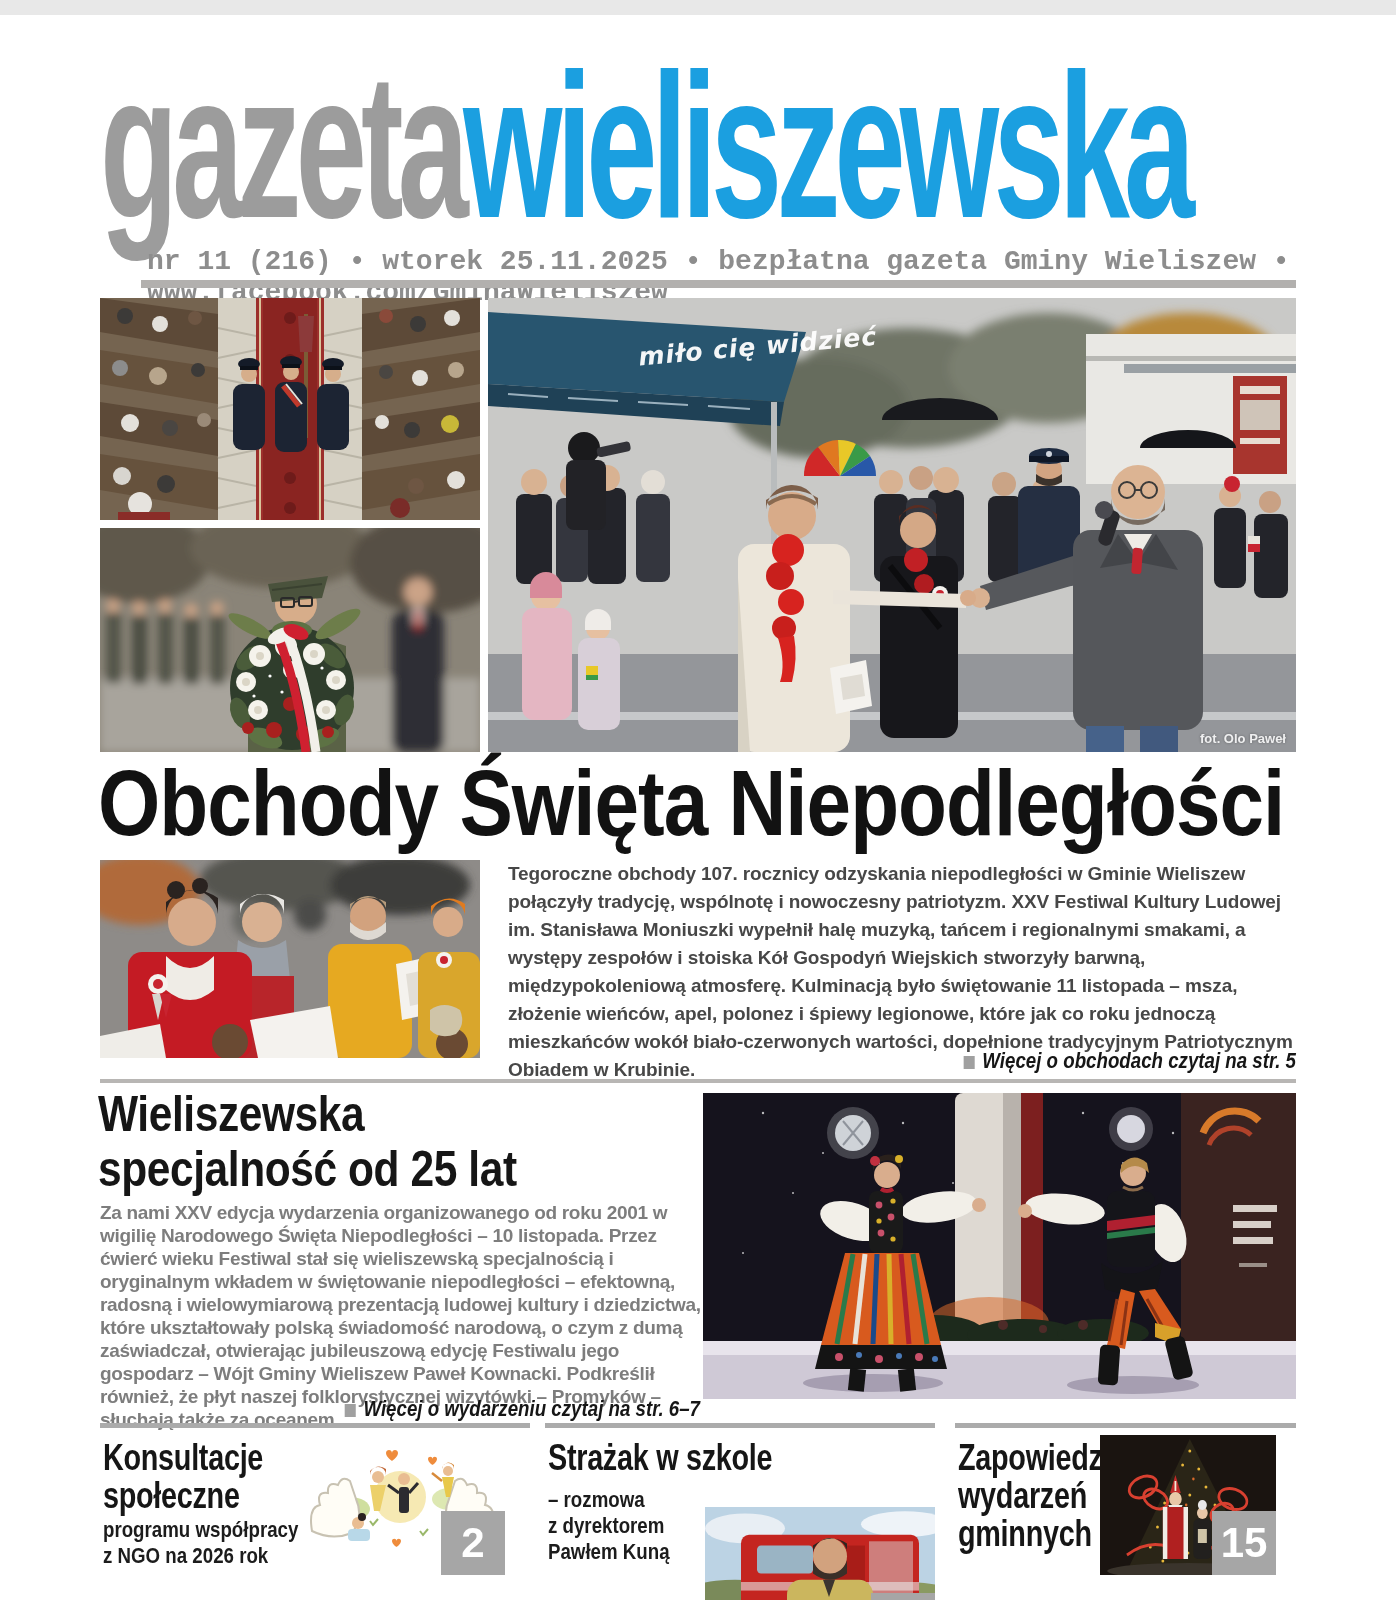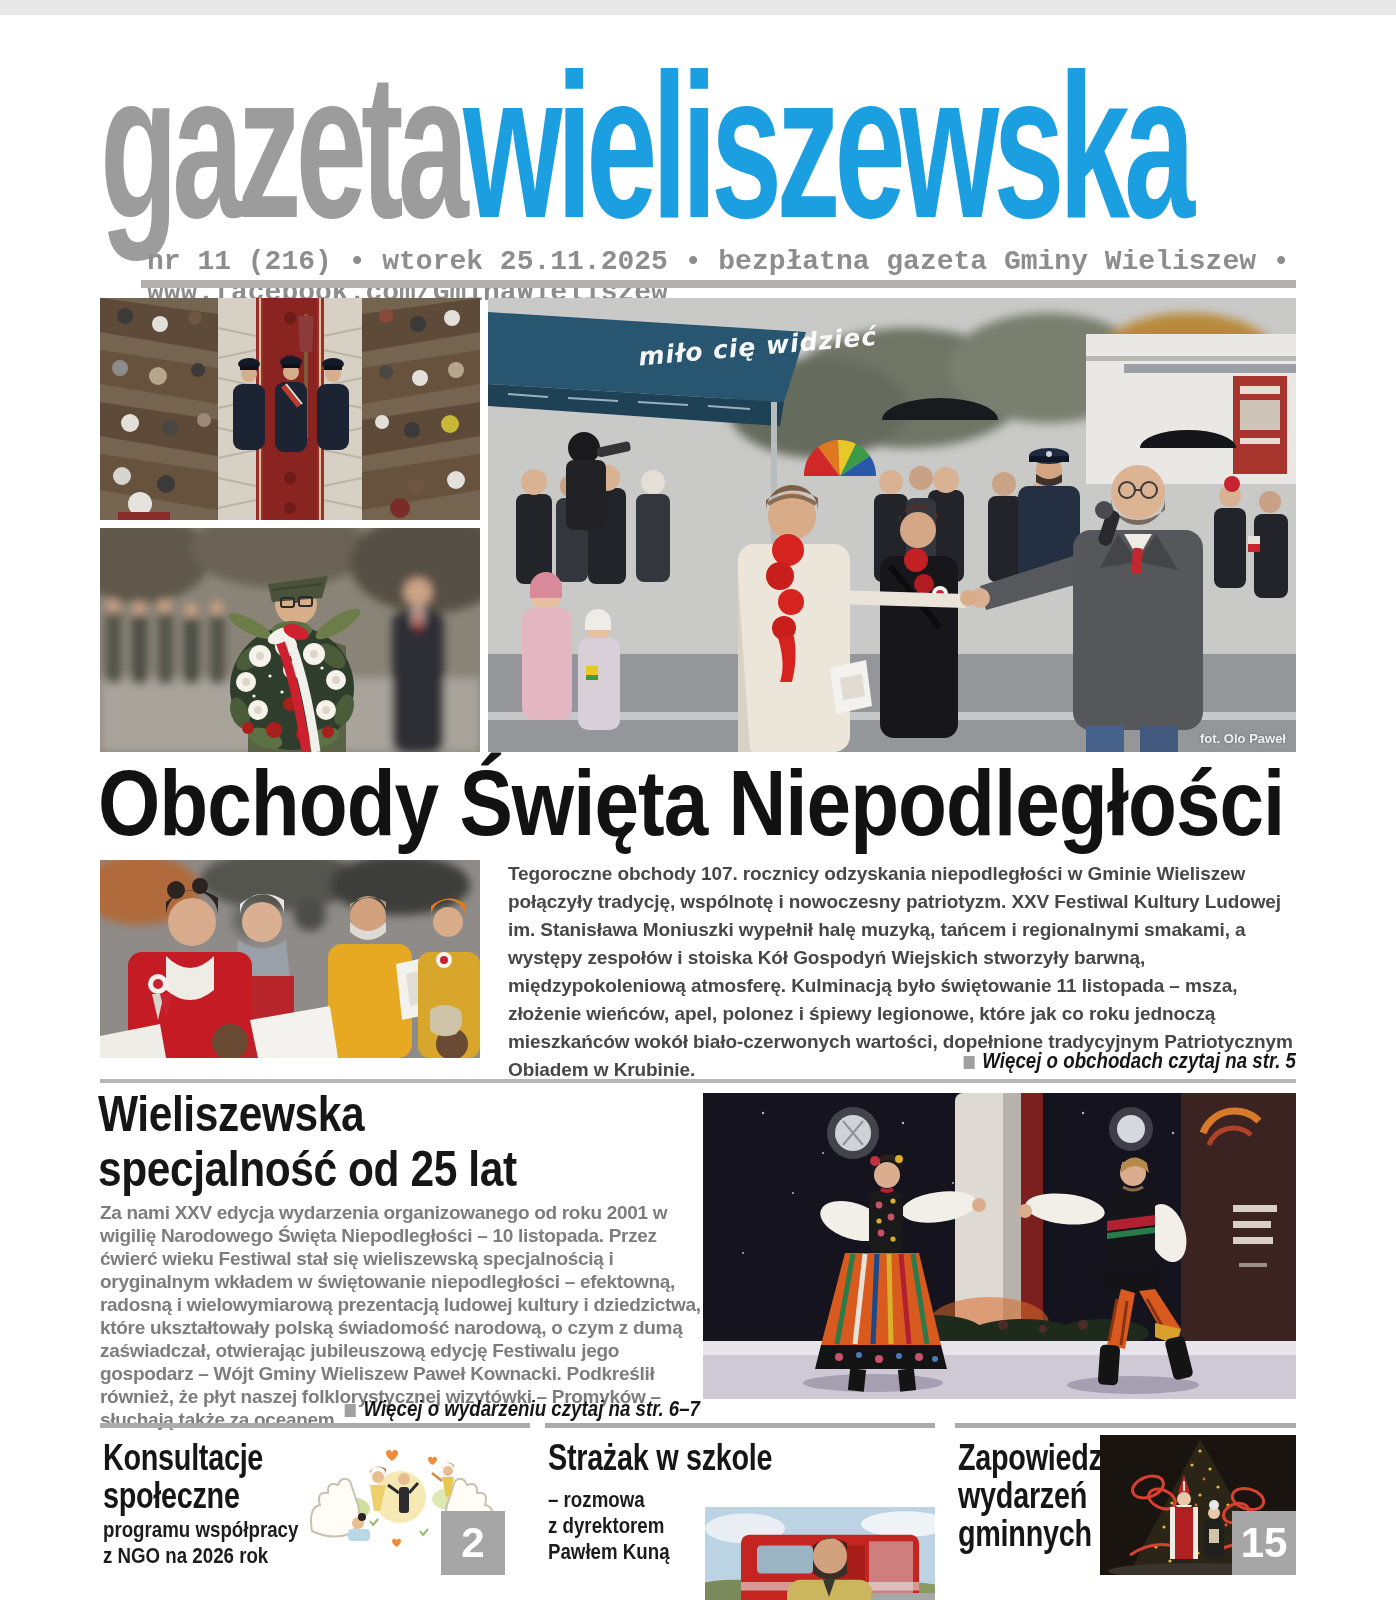--- a/index.html
+++ b/index.html
@@ -680,21 +680,21 @@
         <path d="M108 50 A18 18 0 0 0 142 50 L142 62 Q125 74 108 62 Z" fill="#3a2f28"></path>
         <path d="M108 42 A18 18 0 0 1 142 40 L142 34 Q125 24 108 36 Z" fill="#2e2620"></path>
       </g>
     </svg>
     <div class="page-box">13</div>
   </div>
 
   <div class="teaser-title" style="left:958px;width:200px;">Zapowiedzi
 wydarzeń
 gminnych</div>
-  <div class="ph" style="left:1100px;top:1420px;width:196px;height:140px;">
+  <div class="ph" style="left:1100px;top:1420px;width:176px;height:140px;">
     <svg viewBox="0 0 196 140" preserveAspectRatio="none">
       <rect width="196" height="140" fill="#1a1410"></rect>
       <polygon points="100,4 176,140 28,140" fill="#2a2517"></polygon>
       <g fill="#e8b83a">
           <circle cx="100" cy="16" r="1.6"></circle>
           <circle cx="92" cy="30" r="1.6"></circle>
           <circle cx="110" cy="34" r="1.6"></circle>
           <circle cx="84" cy="48" r="1.6"></circle>
           <circle cx="118" cy="52" r="1.6"></circle>
           <circle cx="100" cy="60" r="1.6"></circle>

